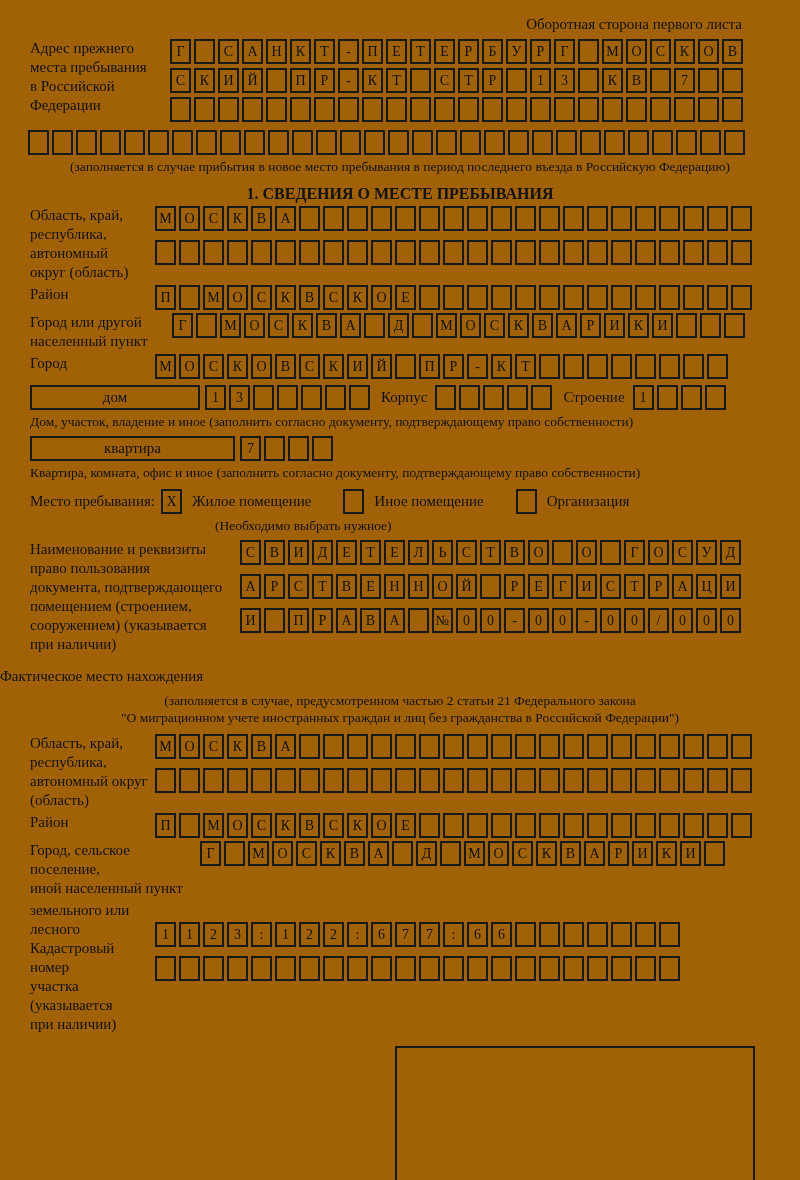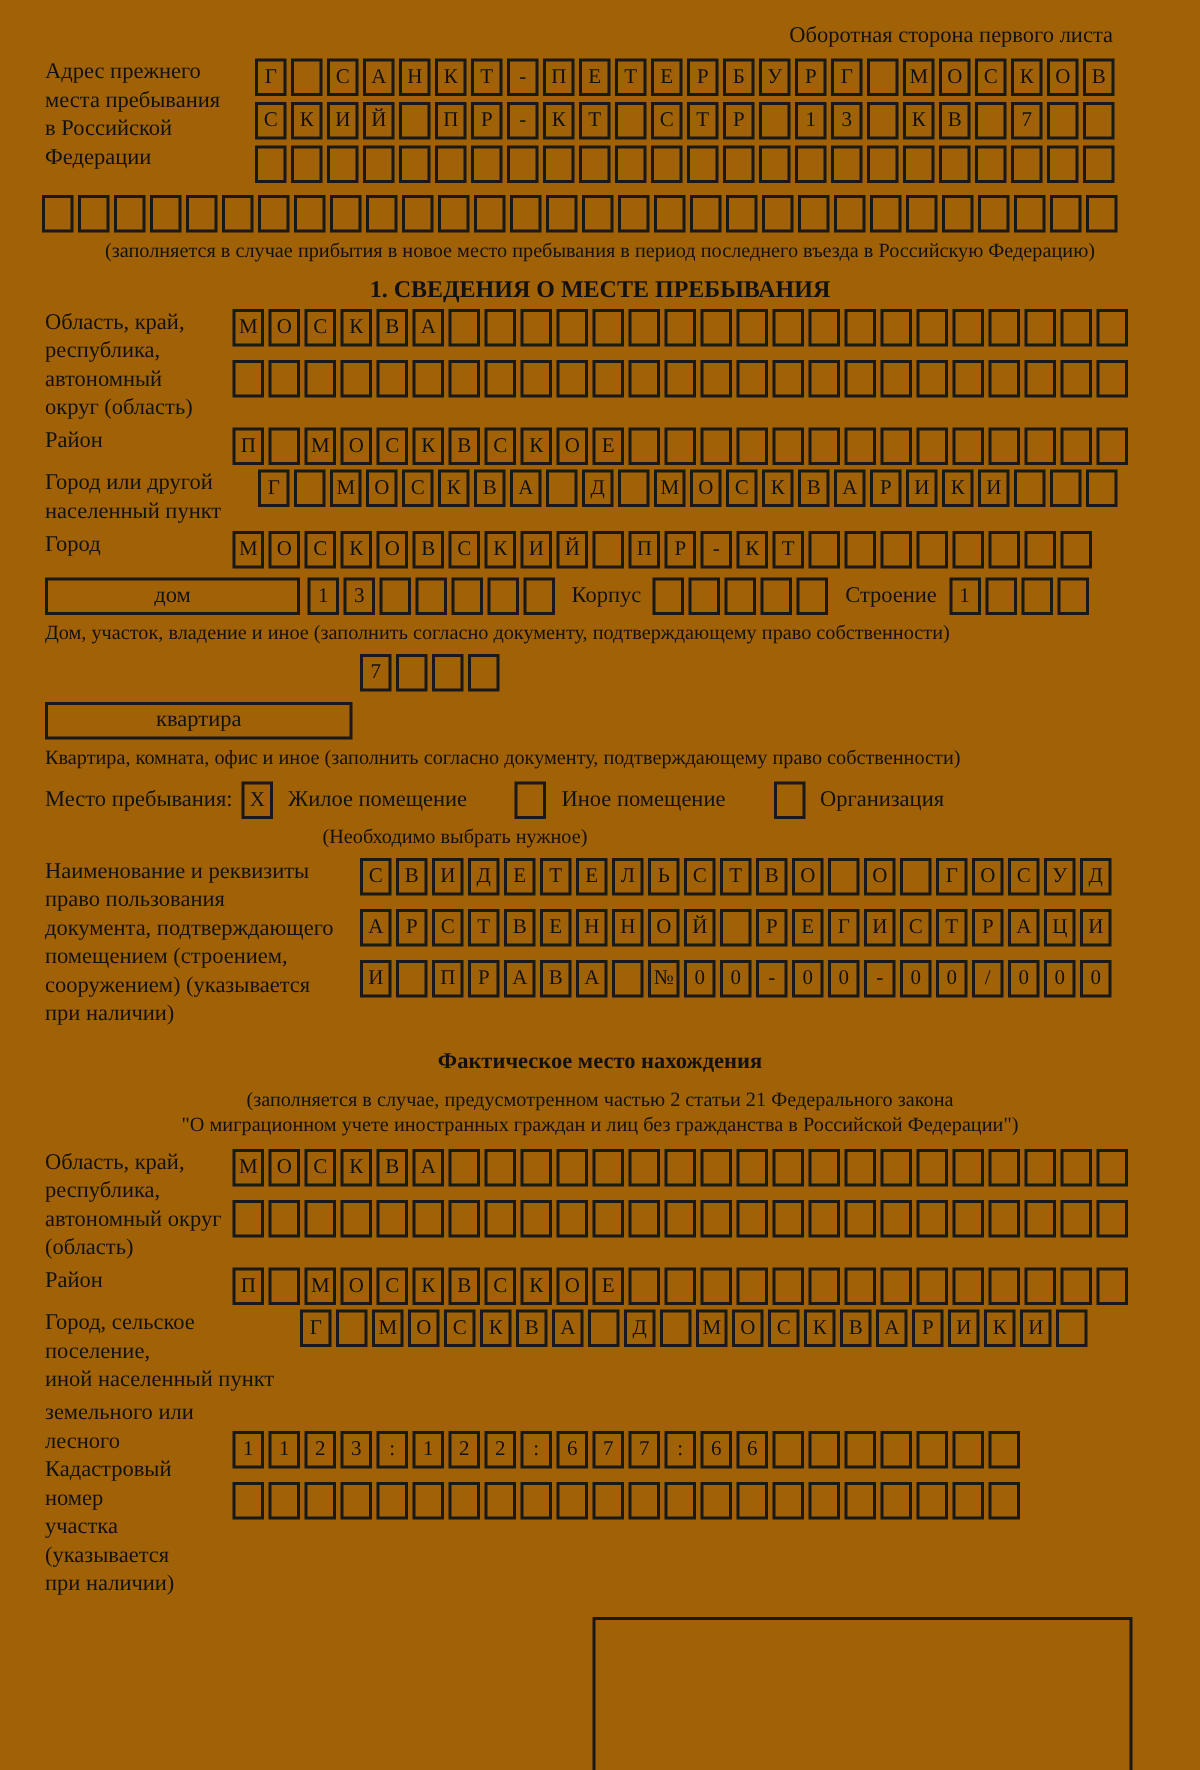--- a/index.html
+++ b/index.html
@@ -19,27 +19,27 @@
   .box{
     box-sizing:border-box;width:21px;height:25px;border:2px solid #191919;
     margin-right:3px;flex-shrink:0;
     font-size:14px;line-height:21px;text-align:center;font-family:inherit;
   }
   .indent17{margin-left:17px;}
   .fullrow{padding-left:28px;margin-top:4px;}
   .note{font-size:13.5px;text-align:center;margin-top:4px;}
   .note-left{font-size:13.5px;padding-left:30px;margin-top:4px;}
   .h2{font-size:16px;font-weight:bold;text-align:center;margin-top:10px;}
-  .h3{font-size:15px;font-weight:bold;text-align:center;margin-top:14px;}
+  .h3{font-size:15px;font-weight:normal;margin-top:14px;}
   .plate{
     box-sizing:border-box;border:2px solid #191919;height:25px;
     text-align:center;font-size:15px;line-height:21px;flex-shrink:0;
   }
   .plate-dom{width:170px;margin-right:5px;}
-  .plate-kv{width:205px;margin-right:5px;margin-top:32px;}
+  .plate-kv{width:205px;margin-right:5px;}
   .inline-lbl{font-size:15px;line-height:25px;padding:0 8px;white-space:nowrap;}
   .stay{display:flex;align-items:center;padding-left:30px;margin-top:8px;}
   .stay .box{margin:0 0 0 6px;}
   .stay .txt{font-size:15px;padding-left:10px;padding-right:26px;}
   .stamp-wrap{margin-left:395px;margin-top:12px;width:360px;}
   .stamp{box-sizing:border-box;border:2px solid #191919;width:360px;height:172px;}
   .mt6{margin-top:6px;} .mt8{margin-top:8px;}
 </style>
 </head>
 <body>

